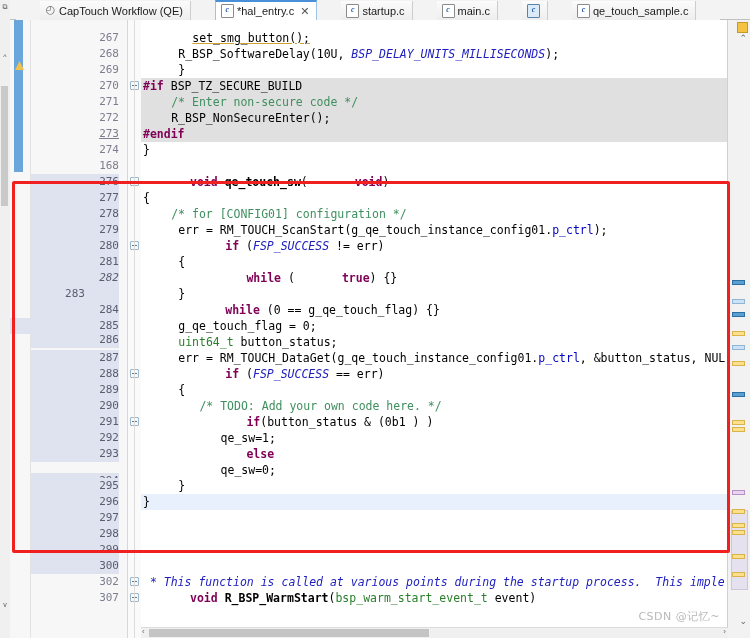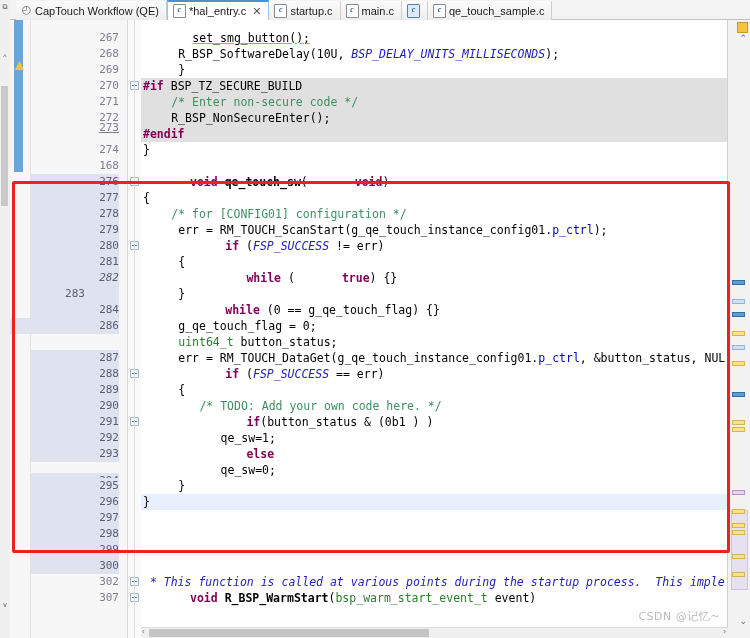--- a/index.html
+++ b/index.html
@@ -18,21 +18,21 @@
   }
   .leftstrip .mini{
     position:absolute;left:1px;width:8px;height:9px;
     font-size:7px;line-height:9px;text-align:center;color:#555;
   }
 
   
   .tabbar{
     position:absolute;left:10px;top:0;width:740px;height:20px;
     background:#f3f3f3;border-bottom:6px solid #a21caf;
-    display:flex;align-items:flex-end;
+    display:flex;align-items:flex-end;gap:24px;
   }
   .tab{
     height:19px;display:flex;align-items:center;gap:3px;
     padding:0 7px 0 5px;box-sizing:border-box;
     font-size:11px;color:#1a1a1a;white-space:nowrap;
     border-right:1px solid #cdcdcd;
     background:linear-gradient(#fbfbfb,#eeeeee);
   }
   .tab.active{
     background:#ffffff;
@@ -225,34 +225,34 @@
       <div class="warnicon" style="left:5px;top:41px;"></div>
     </div>
 
     <div class="lineruler" id="lineruler">
         <div class="lnum" style="top: 10px;">267</div>
         <div class="lnum" style="top: 26px;">268</div>
         <div class="lnum" style="top: 42px;">269</div>
         <div class="lnum" style="top: 58px;">270</div>
         <div class="lnum" style="top: 74px;">271</div>
         <div class="lnum" style="top: 90px;">272</div>
-        <div class="lnum" style="top: 100px; text-decoration: underline;">273</div>
+        <div class="lnum" style="top: 106px; text-decoration: underline;">273</div>
         <div class="lnum" style="top: 122px;">274</div>
         <div class="lnum" style="top: 138px;">168</div>
         <div class="lnum sel" style="top: 154px;">276</div>
         <div class="lnum sel" style="top: 170px;">277</div>
         <div class="lnum sel" style="top: 186px;">278</div>
         <div class="lnum sel" style="top: 202px;">279</div>
         <div class="lnum sel" style="top: 218px;">280</div>
         <div class="lnum sel" style="top: 234px;">281</div>
         <div class="lnum sel" style="top: 250px; font-style: italic;">282</div>
         <div class="lnum sel" style="top: 266px; text-align: center;">283</div>
         <div class="lnum sel" style="top: 282px;">284</div>
         <div class="lnum sel" style="top: 298px; padding-left: 42px;">285</div>
-        <div class="lnum sel" style="top: 298px;">286</div>
+        <div class="lnum sel" style="top: 312px;">286</div>
         <div class="lnum sel" style="top: 330px;">287</div>
         <div class="lnum sel" style="top: 346px;">288</div>
         <div class="lnum sel" style="top: 362px;">289</div>
         <div class="lnum sel" style="top: 378px;">290</div>
         <div class="lnum sel" style="top: 394px;">291</div>
         <div class="lnum sel" style="top: 410px;">292</div>
         <div class="lnum sel" style="top: 426px;">293</div>
         <div class="lnum sel" style="top: 453px;">294</div>
         <div class="lnum sel" style="top: 458px;">295</div>
         <div class="lnum sel" style="top: 474px;">296</div>

